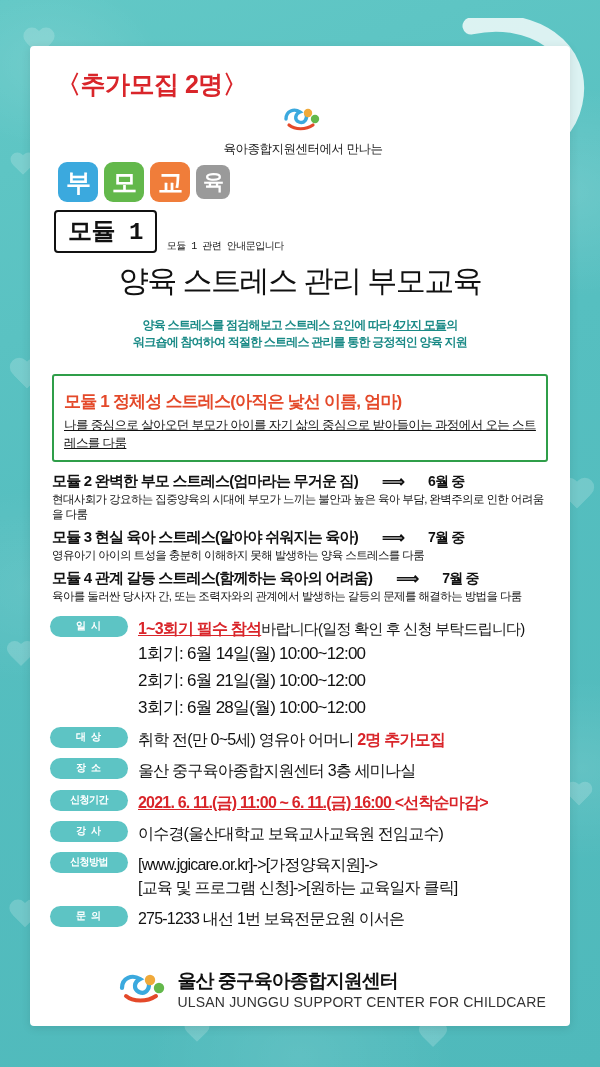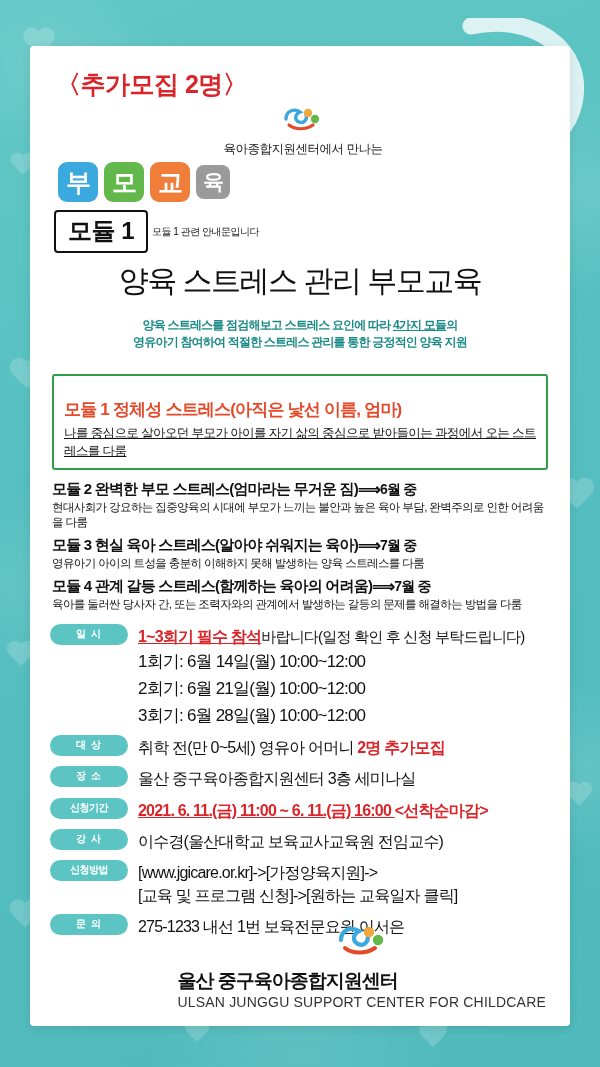--- a/index.html
+++ b/index.html
@@ -89,22 +89,23 @@
     color: #fff; font-weight: bold; font-size: 25px;
     letter-spacing: -1px;
   }
   .blk.b1 { background: #3ba9de; }
   .blk.b2 { background: #63b84b; }
   .blk.b3 { background: #f07d3a; }
   .blk.b4 { background: #9a9a9a; width: 34px; height: 34px; font-size: 21px; border-radius: 8px; }
 
   
   .module-row {
-    display: flex; align-items: center; gap: 4px;
+    display: flex; align-items: flex-end; gap: 10px;
     margin: 8px 0 2px 4px;
+    font-family: Liberation Mono, monospace;
   }
   .module-box {
     border: 2.5px solid #111;
     border-radius: 4px;
     padding: 3px 12px 4px 12px;
     font-size: 24px; font-weight: bold; letter-spacing: -0.5px;
     color: #111;
   }
   .module-note { font-size: 10px; color: #111; letter-spacing: -0.5px; }
 
@@ -120,38 +121,38 @@
     letter-spacing: -0.8px;
     line-height: 1.45;
     margin-bottom: 22px;
   }
   .subtitle .ul { text-decoration: underline; }
 
   
   .mod1-box {
     border: 2.5px solid #2f9e49;
     border-radius: 3px;
-    padding: 22px 10px 8px 10px;
+    padding: 14px 10px 8px 10px;
     margin: 2px 2px 10px 2px;
   }
   .mod1-title {
     color: #e4492a; font-weight: bold; font-size: 17px;
     letter-spacing: -0.8px; margin-bottom: 3px;
   }
   .mod1-desc {
     font-size: 12.5px; color: #111; letter-spacing: -0.6px;
     line-height: 1.45; text-decoration: underline;
   }
 
   
   .mod {
     margin: 0 2px 6px 2px;
   }
   .mod-head {
-    display: flex; align-items: center; gap: 0;
+    display: flex; align-items: center; gap: 24px;
     font-size: 15px; font-weight: bold; color: #111;
     letter-spacing: -0.8px;
   }
   .arrow {
     display: inline-block;
     font-size: 16px; color: #111; line-height: 1;
   }
   .mod-month { font-size: 14px; font-weight: bold; color: #111; }
   .mod-desc {
     font-size: 11.5px; color: #111; letter-spacing: -0.6px;
@@ -190,21 +191,21 @@
   .red-ul { color: #d9252a; font-weight: bold; text-decoration: underline; }
   .red-b { color: #d9252a; font-weight: bold; }
   .ul { text-decoration: underline; }
 
   .sched-line { font-size: 17px; letter-spacing: -0.8px; margin-top: 2px; }
 
   
   .footer {
     position: absolute;
     right: 24px; bottom: 16px;
-    display: flex; align-items: center; gap: 8px; flex-direction: column;
+    display: flex; align-items: center; gap: 8px;
   }
   .footer .ft-txt .ko {
     font-size: 19px; font-weight: bold; color: #111; letter-spacing: -1px;
   }
   .footer .ft-txt .en {
     font-size: 14px; color: #333; letter-spacing: 0.2px;
   }
 </style>
 </head>
 <body>
@@ -252,21 +253,21 @@
 
   <div class="module-row">
     <div class="module-box">모듈 1</div>
     <div class="module-note">모듈 1 관련 안내문입니다</div>
   </div>
 
   <div class="main-title">양육 스트레스 관리 부모교육</div>
 
   <div class="subtitle">
     <span>양육 스트레스를 점검해보고 스트레스 요인에 따라 </span><span class="ul">4가지 모듈</span><span>의</span><br>
-    <span>영유아기 참여하여 적절한 스트레스 관리를 통한 긍정적인 양육 지원</span>
+    <span>워크숍에 참여하여 적절한 스트레스 관리를 통한 긍정적인 양육 지원</span>
   </div>
 
   <div class="mod1-box">
     <div class="mod1-title">모듈 1 정체성 스트레스(아직은 낯선 이름, 엄마)</div>
     <div class="mod1-desc">나를 중심으로 살아오던 부모가 아이를 자기 삶의 중심으로 받아들이는 과정에서 오는 스트레스를 다룸</div>
   </div>
 
   <div class="mod">
     <div class="mod-head">
       <span>모듈 2 완벽한 부모 스트레스(엄마라는 무거운 짐)</span>

